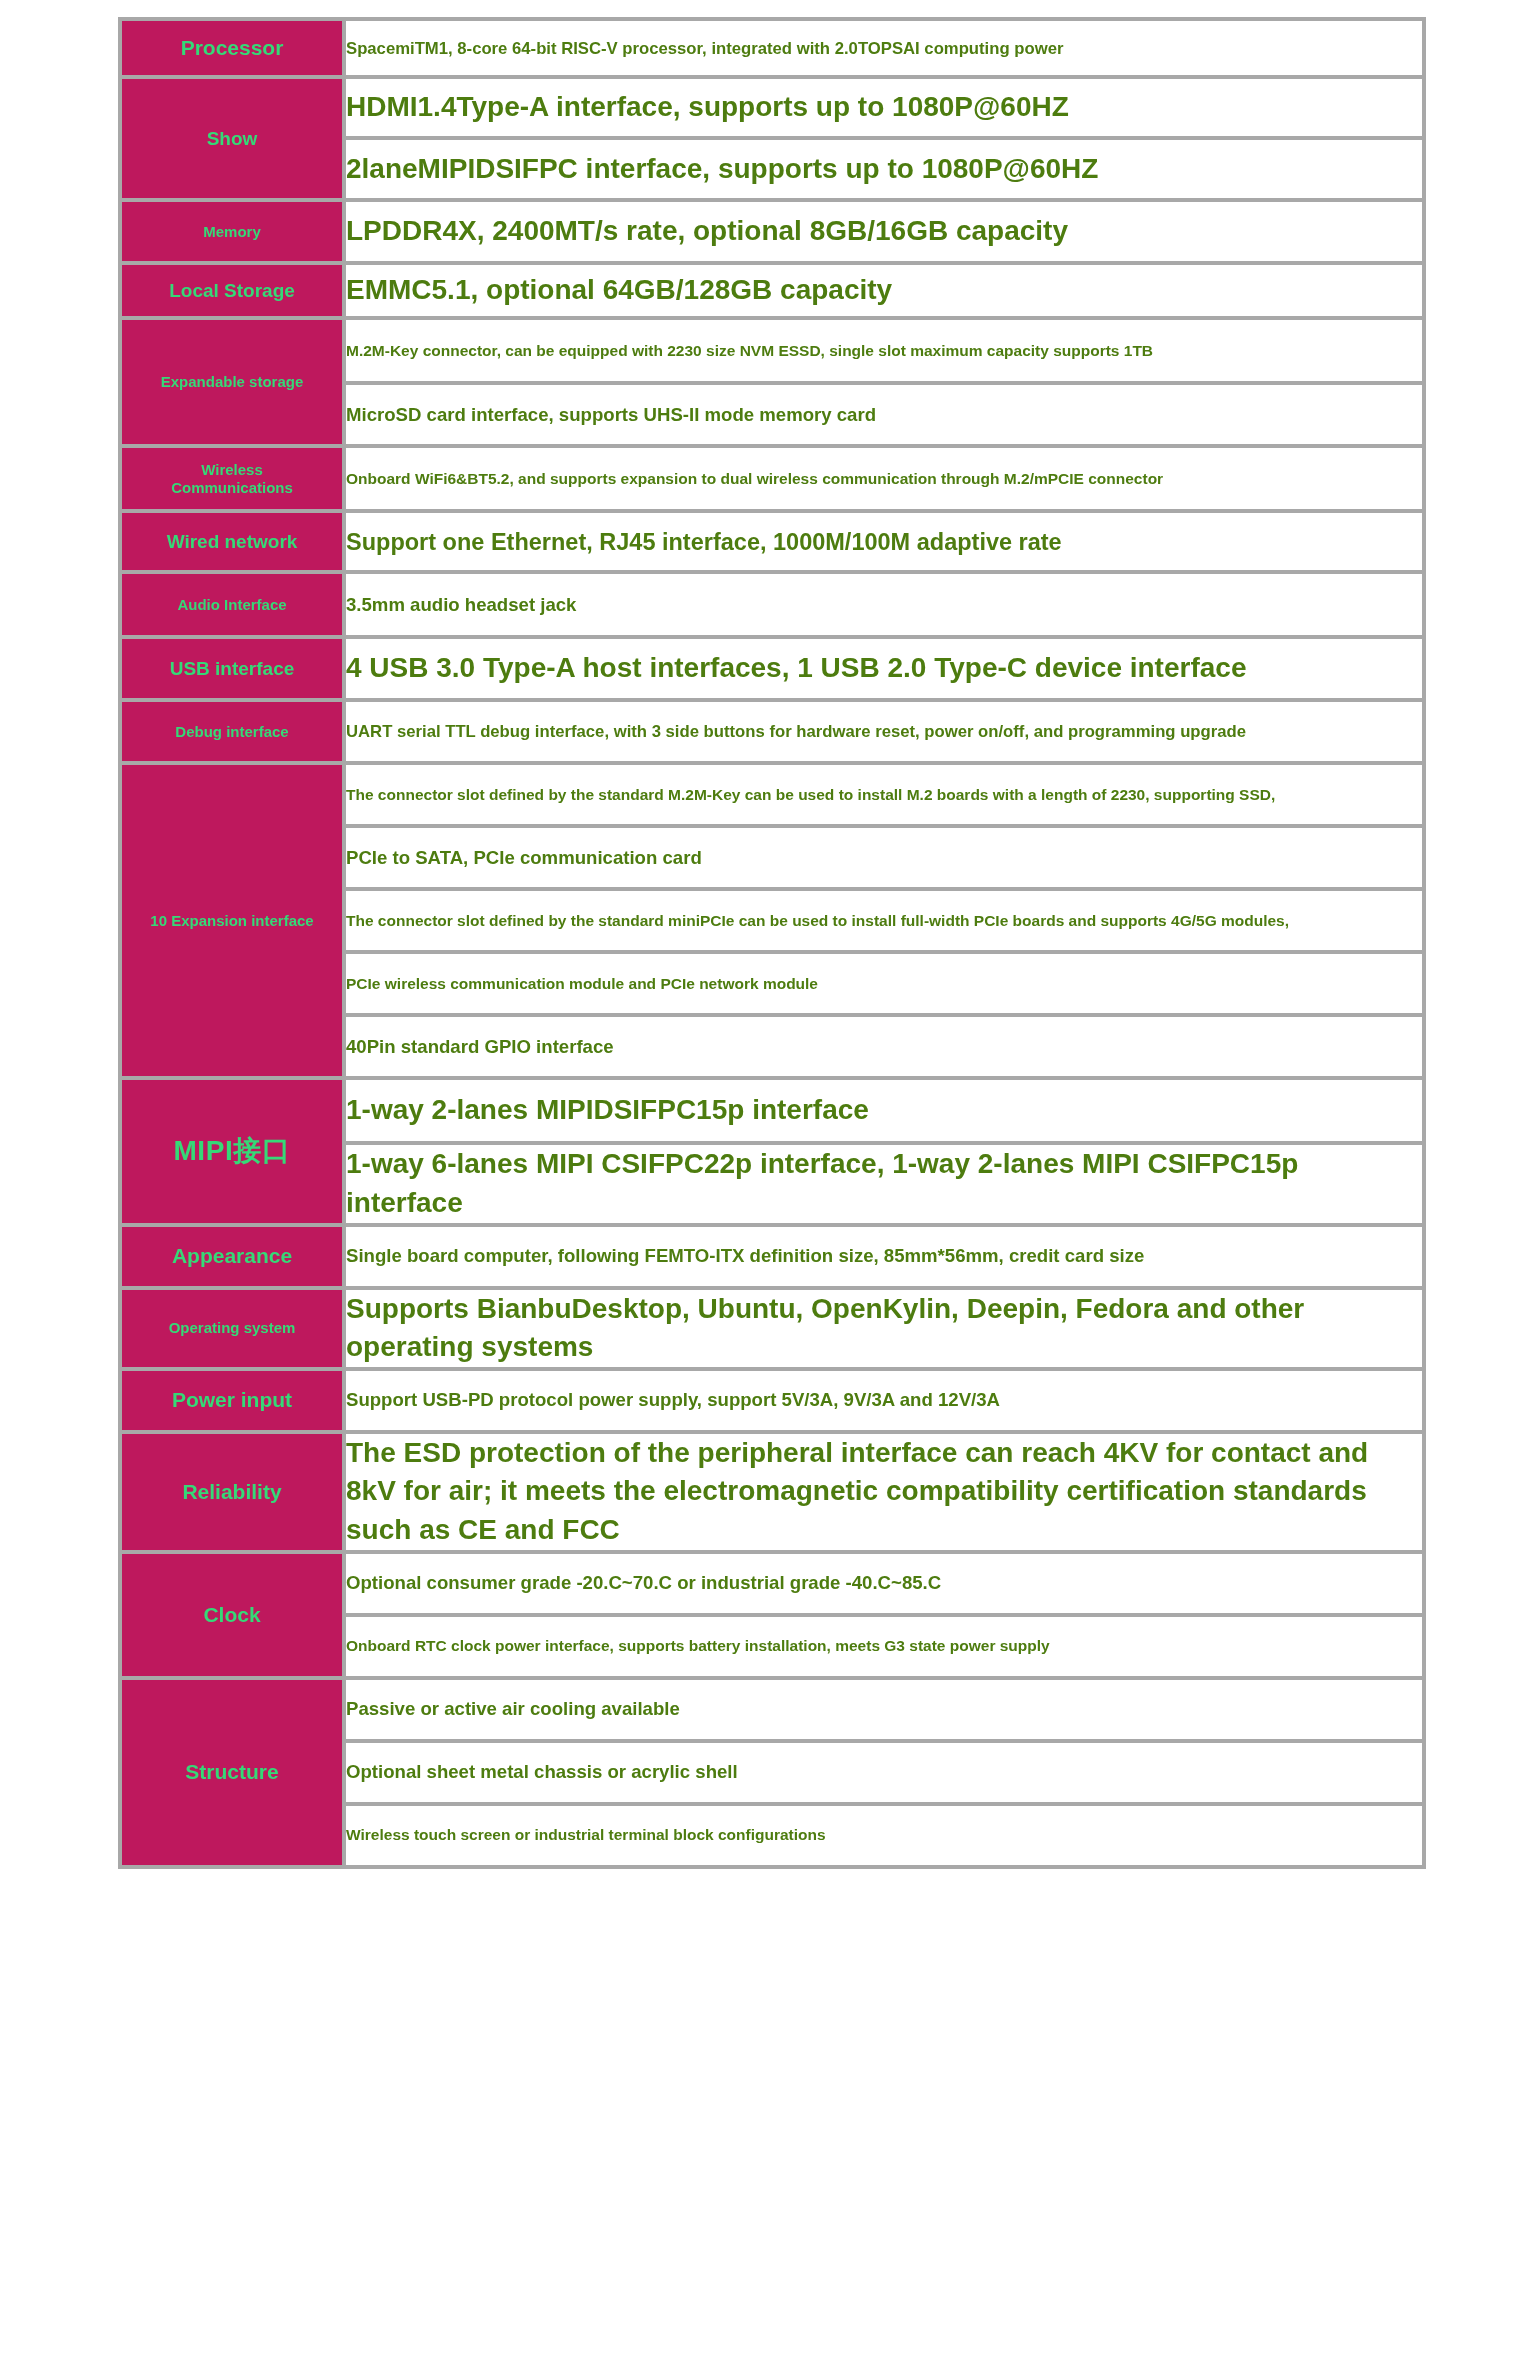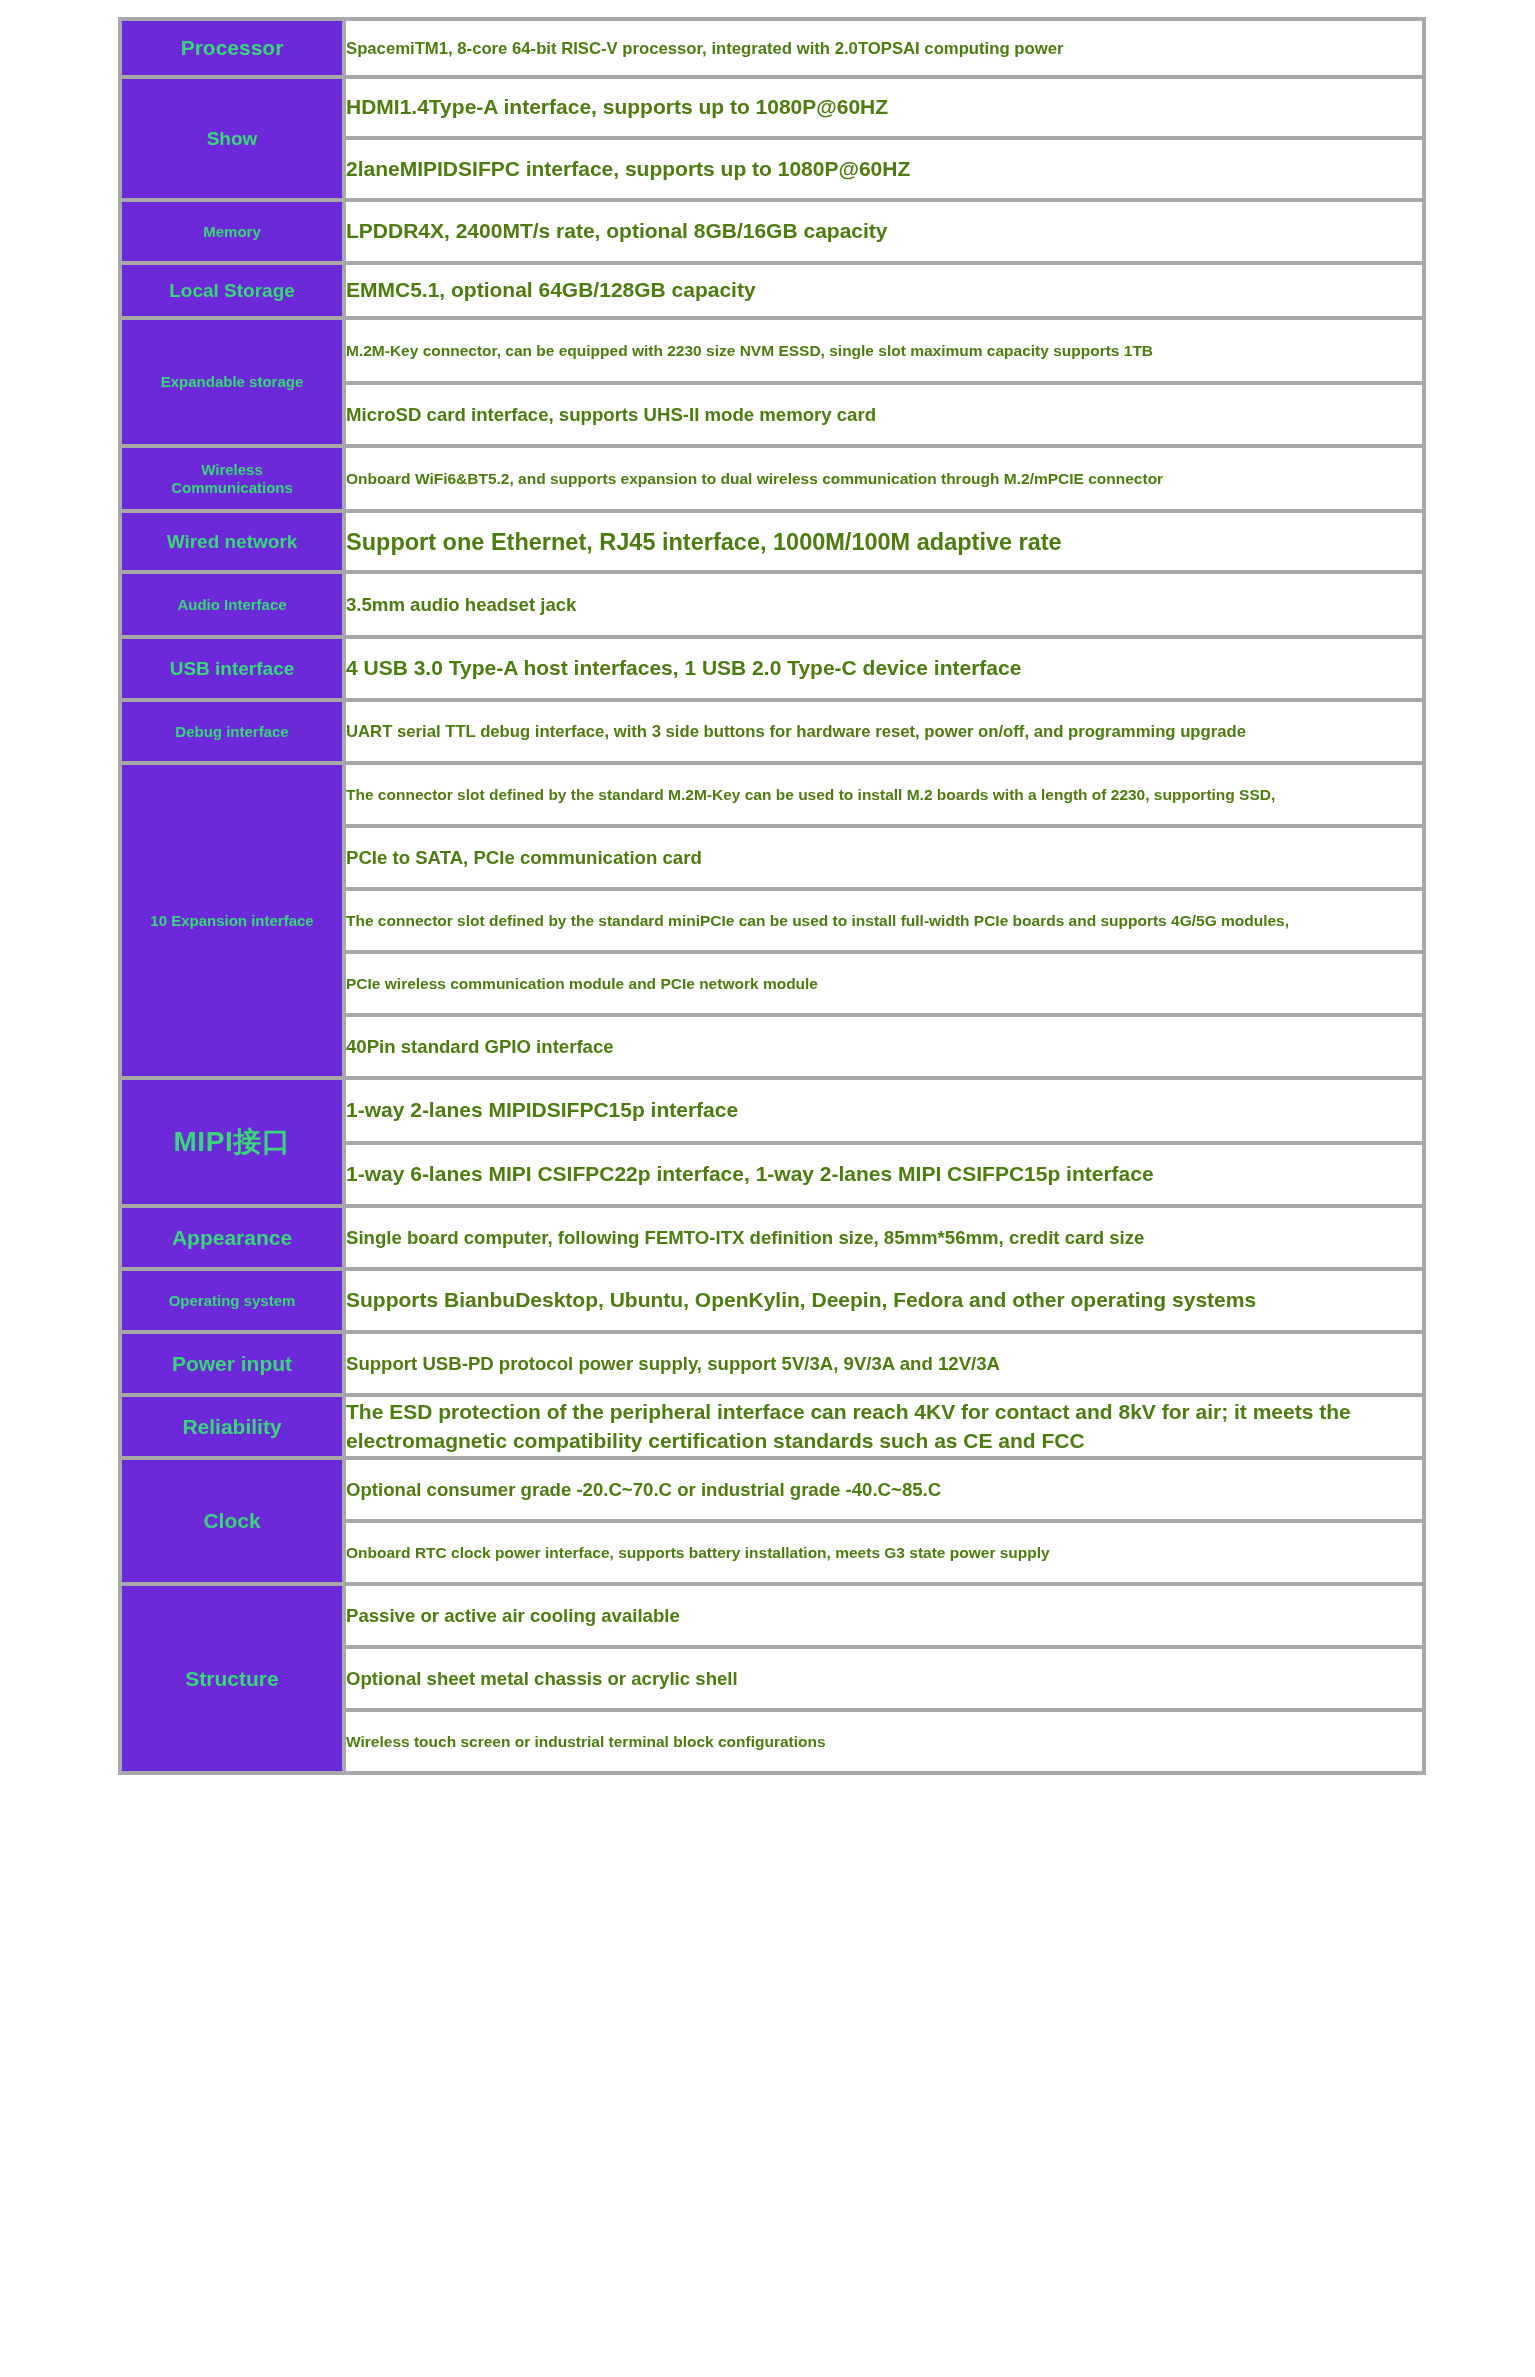--- a/index.html
+++ b/index.html
@@ -24,42 +24,42 @@
   }
 
   #spec-table td {
     border: 4.3px solid #a8a8a8;
     padding: 0;
     vertical-align: middle;
   }
 
   td.label-cell {
     width: 220px;
-    background: #6d28d9;
+    background: #be185d;
     text-align: center;
     color: #35d977;
     font-weight: bold;
     padding: 3.7px 6.2px;
     line-height: 1.22;
   }
 
   td.value-cell {
     background: #ffffff;
     color: #4d7c0f;
     font-weight: bold;
     padding: 6.2px 21px;
     line-height: 1.38;
     text-align: left;
   }
 
   
   .fs-xs  { font-size: 15.5px; }
   .fs-sm  { font-size: 16.7px; }
   .fs-md  { font-size: 18.6px; }
-  .fs-lg  { font-size: 21px; }
+  .fs-lg  { font-size: 28px; }
   .fs-xl  { font-size: 23.5px; }
   .lbl-sm { font-size: 15px; }
   .lbl-md { font-size: 19px; }
   .lbl-lg { font-size: 21px; }
 
   .lbl-cjk {
     font-size: 28px;
     font-weight: normal;
     color: #6cbf8c;
     letter-spacing: 0.6px;

